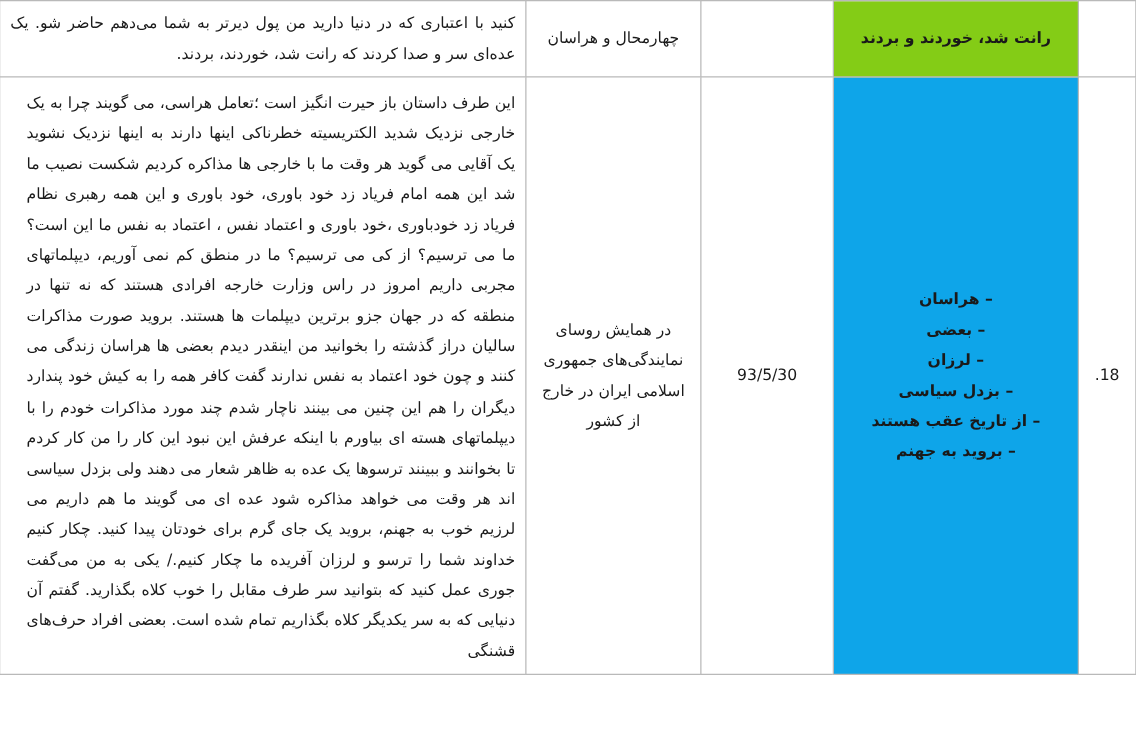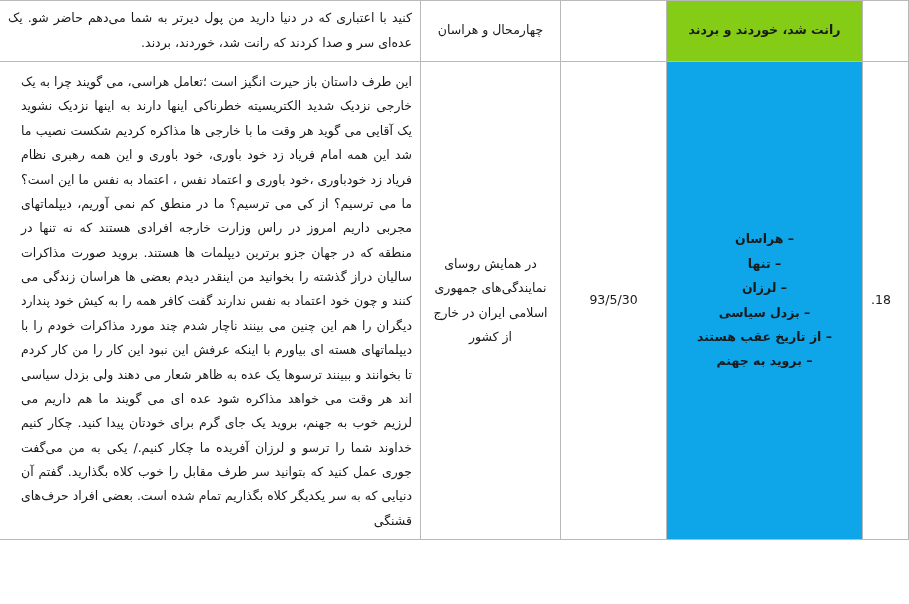--- a/index.html
+++ b/index.html
@@ -28,20 +28,21 @@
     color: #1a1a1a;
   }
   
   col.c-num    { width: 46px; }
   col.c-title  { width: 196px; }
   col.c-date   { width: 106px; }
   col.c-event  { width: 140px; }
   col.c-body   { width: 421px; }
 
   td.cell-num {
+    text-align: center;
     font-size: 12.5px;
     direction: ltr;
   }
   td.cell-title {
     background: #0ea5e9;
     text-align: center;
     font-weight: bold;
     font-size: 13px;
     line-height: 2.5;
   }
@@ -85,21 +86,21 @@
       <td class="cell-num"></td>
       <td class="cell-title">رانت شد، خوردند و بردند</td>
       <td class="cell-date"></td>
       <td class="cell-event">چهارمحال و هراسان</td>
       <td class="cell-body">کنید با اعتباری که در دنیا دارید من پول دیرتر به شما می‌دهم حاضر شو. یک عده‌ای سر و صدا کردند که رانت شد، خوردند، بردند.</td>
     </tr>
     <tr class="row-main">
       <td class="cell-num">.18</td>
       <td class="cell-title">
         <span class="t-line">– هراسان</span>
-        <span class="t-line">– تنها</span>
+        <span class="t-line">– بعضی</span>
         <span class="t-line">– لرزان</span>
         <span class="t-line">– بزدل سیاسی</span>
         <span class="t-line">– از تاریخ عقب هستند</span>
         <span class="t-line">– بروید به جهنم</span>
       </td>
       <td class="cell-date">93/5/30</td>
       <td class="cell-event">در همایش روسای نمایندگی‌های جمهوری اسلامی ایران در خارج از کشور</td>
       <td class="cell-body">این طرف داستان باز حیرت انگیز است ؛تعامل هراسی، می گویند چرا به یک خارجی نزدیک شدید الکتریسیته خطرناکی اینها دارند به اینها نزدیک نشوید یک آقایی می گوید هر وقت ما با خارجی ها مذاکره کردیم شکست نصیب ما شد این همه امام فریاد زد خود باوری، خود باوری و این همه رهبری نظام فریاد زد خودباوری ،خود باوری و اعتماد نفس ، اعتماد به نفس ما این است؟ ما می ترسیم؟ از کی می ترسیم؟ ما در منطق کم نمی آوریم، دیپلماتهای مجربی داریم امروز در راس وزارت خارجه افرادی هستند که نه تنها در منطقه که در جهان جزو برترین دیپلمات ها هستند. بروید صورت مذاکرات سالیان دراز گذشته را بخوانید من اینقدر دیدم بعضی ها هراسان زندگی می کنند و چون خود اعتماد به نفس ندارند گفت کافر همه را به کیش خود پندارد دیگران را هم این چنین می بینند ناچار شدم چند مورد مذاکرات خودم را با دیپلماتهای هسته ای بیاورم با اینکه عرفش این نبود این کار را من کار کردم تا بخوانند و ببینند ترسوها یک عده به ظاهر شعار می دهند ولی بزدل سیاسی اند هر وقت می خواهد مذاکره شود عده ای می گویند ما هم داریم می لرزیم خوب به جهنم، بروید یک جای گرم برای خودتان پیدا کنید. چکار کنیم خداوند شما را ترسو و لرزان آفریده ما چکار کنیم./ یکی به من می‌گفت جوری عمل کنید که بتوانید سر طرف مقابل را خوب کلاه بگذارید. گفتم آن دنیایی که به سر یکدیگر کلاه بگذاریم تمام شده است. بعضی افراد حرف‌های قشنگی</td>
     </tr>
   </tbody>

